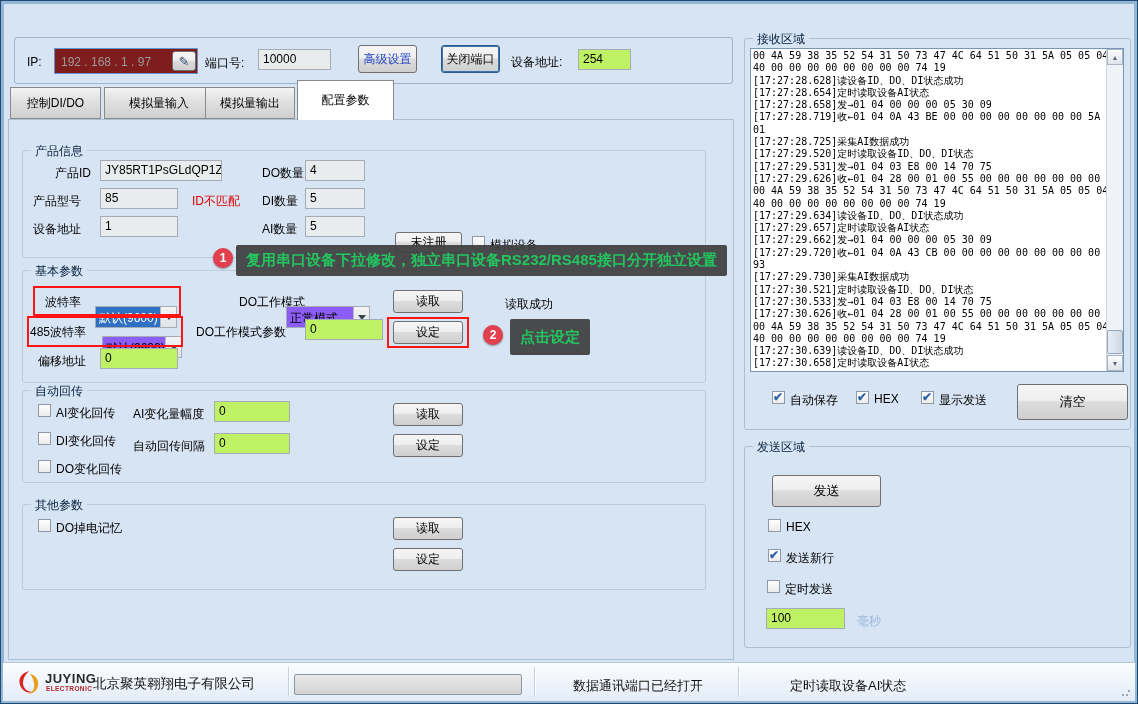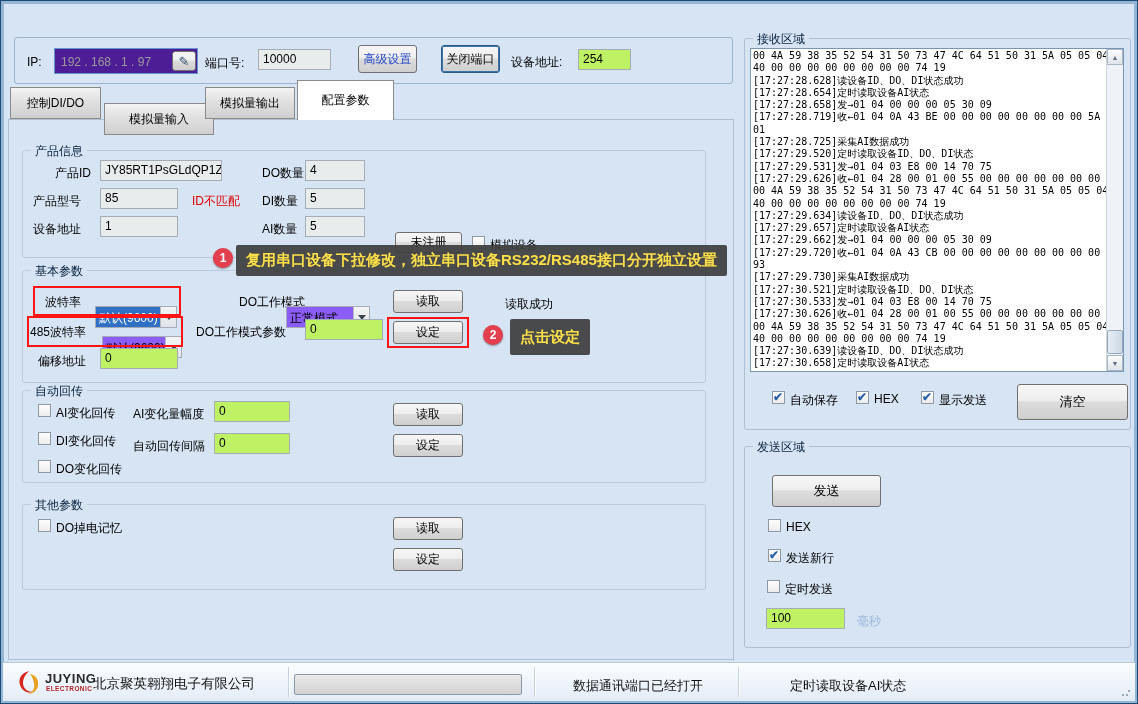--- a/index.html
+++ b/index.html
@@ -73,21 +73,21 @@
           background:linear-gradient(#fbfbfb,#dfe5ec); border:1px solid #aab6c3;
           display:flex; align-items:center; justify-content:center; font-size:7px; color:#5a6a7c; }
   .sthumb { position:absolute; left:0px; top:281px; width:16px; height:24px;
           background:linear-gradient(90deg,#e7edf4,#cdd9e6); border:1px solid #97a7ba; border-radius:2px; }
 
   
   .redbox { position:absolute; border:2px solid #ff1414; z-index:6; }
   .badge { position:absolute; width:20px; height:20px; border-radius:50%; background:#e2404f;
            color:#fff; font-size:12px; font-weight:bold; display:flex; align-items:center;
            justify-content:center; z-index:8; box-shadow:0 1px 2px rgba(0,0,0,.4); }
-  .tip { position:absolute; background:rgba(62,62,62,.93); color:#fde047; font-size:15px; font-weight:bold;
+  .tip { position:absolute; background:rgba(62,62,62,.93); color:#22c55e; font-size:15px; font-weight:bold;
          display:flex; align-items:center; padding:0 10px; border-radius:2px; z-index:7; white-space:nowrap; }
 
   
   .statusbar { position:absolute; left:3px; right:3px; bottom:3px; height:39px;
                background:linear-gradient(#fbfdff,#e3ecf7); border-top:1px solid #b4c7db; }
   .sep { position:absolute; top:4px; bottom:4px; width:1px; background:#c3d2e2; box-shadow:1px 0 0 #fff; }
   .progress { position:absolute; left:291px; top:11px; width:228px; height:21px; border:1px solid #8a99a8;
               background:linear-gradient(#e9e9e9,#d2d2d2); border-radius:2px; }
   .grip { position:absolute; right:4px; bottom:4px; width:10px; height:10px;
           background:radial-gradient(circle at 2px 8px,#9aa7b5 1px,transparent 1.5px),
@@ -104,42 +104,42 @@
   .blue-text { color:#2447c8; }
 </style>
 </head>
 <body>
 
 <div class="window">
 
 
   <div class="gb" style="left:14px; top:37px; width:719px; height:47px; border-color:#9db4cc;"></div>
   <div class="lbl" style="left:27px; top:55px;">IP:</div>
-  <div style="position:absolute; left:54px; top:48px; width:144px; height:26px; border:1px solid #6593cf; background:#4c1d95;">
+  <div style="position:absolute; left:54px; top:48px; width:144px; height:26px; border:1px solid #6593cf; background:#7f1d1d;">
     <span style="position:absolute; left:6px; top:6px; color:#9a9a9a;">192 . 168 .  1  . 97</span>
     <div class="btn" style="left:117px; top:2px; width:24px; height:20px;">
       <span style="font-size:13px; color:#33506e;">✎</span>
     </div>
   </div>
   <div class="lbl" style="left:205px; top:55px;">端口号:</div>
   <div class="field gray" style="left:258px; top:49px; width:73px;">10000</div>
   <div class="btn" style="left:358px; top:45px; width:59px; height:28px;">
     <span class="blue-text">高级设置</span>
   </div>
   <div class="btn focused" style="left:441px; top:45px; width:59px; height:28px;">
     <span>关闭端口</span>
   </div>
   <div class="lbl" style="left:511px; top:54px;">设备地址:</div>
   <div class="field" style="left:578px; top:49px; width:53px;">254</div>
 
   <div class="tabpage"></div>
   <div class="tab" style="left:10px; width:91px;">
       <span>控制DI/DO</span>
     </div>
-  <div class="tab" style="left:104px; width:110px;margin-top:16px;">
+  <div class="tab" style="left:104px; width:110px;">
       <span>模拟量输入</span>
     </div>
   <div class="tab" style="left:205px; width:90px;">
       <span>模拟量输出</span>
     </div>
   <div class="tab active" style="left:297px; width:97px;">
       <span>配置参数</span>
     </div>
 
   <div class="gb" style="left:22px; top:150px; width:684px; height:108px;">

